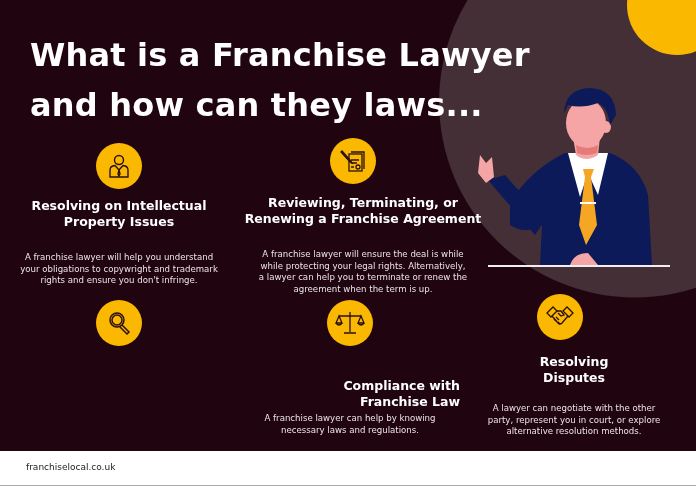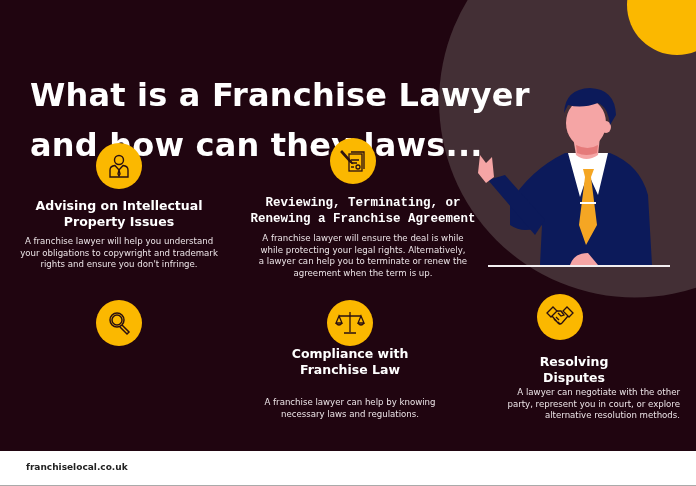--- a/index.html
+++ b/index.html
@@ -1,28 +1,28 @@
 <!DOCTYPE html>
 <html><head>
 <meta charset="utf-8">
 <style>
   * { box-sizing: border-box; margin: 0; padding: 0; }
   html, body { width: 696px; height: 486px; overflow: hidden; background: #200510; }
   body { position: relative; font-family: "DejaVu Sans", sans-serif; color: #fff; }
   .canvas { position: absolute; left: 0; top: 0; width: 696px; height: 451px; background: #200510; overflow: hidden; }
   .big-circle { position: absolute; left: 512px; top: -60px; width: 270px; height: 270px; border-radius: 50%; background: #432f35; transform: scale(1.45); transform-origin: 60% 28%; }
   .sun { position: absolute; left: 627px; top: -45px; width: 100px; height: 100px; border-radius: 50%; background: #fbb800; }
-  .title { position: absolute; left: 30px; top: 30px; font-size: 32px; font-weight: bold; line-height: 50px; letter-spacing: 0.2px; color: #fff; margin-top: 40px; }
+  .title { position: absolute; left: 30px; top: 30px; font-size: 32px; font-weight: bold; line-height: 50px; letter-spacing: 0.2px; color: #fff; }
   .person { position: absolute; left: 470px; top: 85px; width: 226px; height: 185px; }
   .desk { position: absolute; left: 488px; top: 265px; width: 182px; height: 2px; background: #f2eef0; }
   .icon-circle { position: absolute; width: 46px; height: 46px; border-radius: 50%; background: #fbb800; display: flex; align-items: center; justify-content: center; }
   .card-title { position: absolute; font-size: 12.5px; font-weight: bold; line-height: 16px; color: #fff; text-align: center; white-space: pre-line; }
-  .card-body { position: absolute; font-size: 8.6px; line-height: 11.5px; color: #ece4e7; text-align: center; white-space: pre-line; }
+  .card-body { position: absolute; font-size: 8.6px; line-height: 11.5px; color: #ece4e7; text-align: center; white-space: pre-line; margin-top: 16px; }
   .footer { position: absolute; left: 0; top: 451px; width: 696px; height: 35px; background: #fff; border-bottom: 1px solid #aaa; }
-  .footer-url { position: absolute; left: 26px; top: 11px; font-size: 9px; color: #222; font-weight: bold; }
+  .footer-url { position: absolute; left: 26px; top: 11px; font-size: 9px; color: #222; }
   .footer-logo { position: absolute; left: 556px; top: 9px; font-size: 12px; font-weight: bold; color: #333; }
   .footer-logo .accent { color: #fbb800; }
 </style>
 </head>
 <body>
 
 <div class="canvas">
   <div class="big-circle"></div>
   <div class="sun"></div>
 
@@ -57,36 +57,36 @@
   </svg>
   <div class="desk"></div>
 
   <div class="icon-circle" style="left:96px;top:143px;">
     <svg width="28" height="28" viewBox="0 0 28 28" fill="none" stroke="#2a1010" stroke-width="1.4">
       <circle cx="14" cy="8" r="4.5"></circle>
       <path d="M5 25 L5 18 Q5 14 10 13.5 L14 18 L18 13.5 Q23 14 23 18 L23 25 Z"></path>
       <path d="M14 18 L13 22 L14 24 L15 22 Z"></path>
     </svg>
   </div>
-  <div class="card-title" style="left:10px;top:198px;width:218px;">Advising on Intellectual
+  <div class="card-title" style="left:10px;top:198px;width:218px;">Resolving on Intellectual
 Property Issues</div>
   <div class="card-body" style="left:10px;top:236px;width:218px;">A franchise lawyer will help you understand
 your obligations to copywright and trademark
 rights and ensure you don't infringe.</div>
 
   <div class="icon-circle" style="left:330px;top:138px;">
     <svg width="28" height="28" viewBox="0 0 28 28" fill="none" stroke="#2a1010" stroke-width="1.3">
       <rect x="10" y="7" width="13" height="17"></rect>
       <path d="M12 5 L25 5 L25 22"></path>
       <path d="M12 13 L20 13 M12 16 L18 16 M12 20 L15 20"></path>
       <circle cx="19" cy="20" r="2"></circle>
       <path d="M3 4 L12 14 L13 16 L11 15 L2 5 Z"></path>
     </svg>
   </div>
-  <div class="card-title" style="left:240px;top:195px;width:246px;font-family:Liberation Mono, monospace;">Reviewing, Terminating, or
+  <div class="card-title" style="left:240px;top:195px;width:246px;">Reviewing, Terminating, or
 Renewing a Franchise Agreement</div>
   <div class="card-body" style="left:240px;top:233px;width:246px;">A franchise lawyer will ensure the deal is while
 while protecting your legal rights. Alternatively,
 a lawyer can help you to terminate or renew the
 agreement when the term is up.</div>
 
   <div class="icon-circle" style="left:96px;top:300px;">
     <svg width="28" height="28" viewBox="0 0 28 28" fill="none" stroke="#2a1010" stroke-width="1.5">
       <circle cx="12" cy="11" r="7"></circle>
       <circle cx="12" cy="11" r="5"></circle>
@@ -94,36 +94,36 @@
     </svg>
   </div>
 
   <div class="icon-circle" style="left:327px;top:300px;">
     <svg width="30" height="28" viewBox="0 0 30 28" fill="none" stroke="#2a1010" stroke-width="1.3">
       <path d="M15 3 L15 23 M9 24 L21 24 M4 7 L26 7"></path>
       <path d="M4 7 L1 14 L7 14 Z M26 7 L23 14 L29 14 Z"></path>
       <path d="M1 14 Q4 18 7 14 M23 14 Q26 18 29 14"></path>
     </svg>
   </div>
-  <div class="card-title" style="left:240px;top:346px;width:220px;">Compliance with
+  <div class="card-title" style="left:240px;top:378px;width:220px;text-align:right;">Compliance with
 Franchise Law</div>
   <div class="card-body" style="left:240px;top:397px;width:220px;">A franchise lawyer can help by knowing
 necessary laws and regulations.</div>
 
   <div class="icon-circle" style="left:537px;top:294px;">
     <svg width="30" height="28" viewBox="0 0 30 28" fill="none" stroke="#2a1010" stroke-width="1.3">
       <path d="M2 10 L8 4 L12 8 L6 14 Z"></path>
       <path d="M28 10 L22 4 L18 8 L24 14 Z"></path>
       <path d="M7 13 L13 20 Q15 22 17 20 L23 13"></path>
       <path d="M12 8 L16 8 L19 12 L16 13 L13 10"></path>
       <path d="M9 16 L11 18 M11 14 L14 17 M13 19 L15 21"></path>
     </svg>
   </div>
   <div class="card-title" style="left:490px;top:354px;width:168px;">Resolving
 Disputes</div>
-  <div class="card-body" style="left:468px;top:387px;width:212px;text-align:right;">A lawyer can negotiate with the other
+  <div class="card-body" style="left:468px;top:387px;width:212px;">A lawyer can negotiate with the other
 party, represent you in court, or explore
 alternative resolution methods.</div>
 </div>
 
 <div class="footer">
   <a class="footer-url">franchiselocal.co.uk</a>
 </div>
 
 </body></html>

